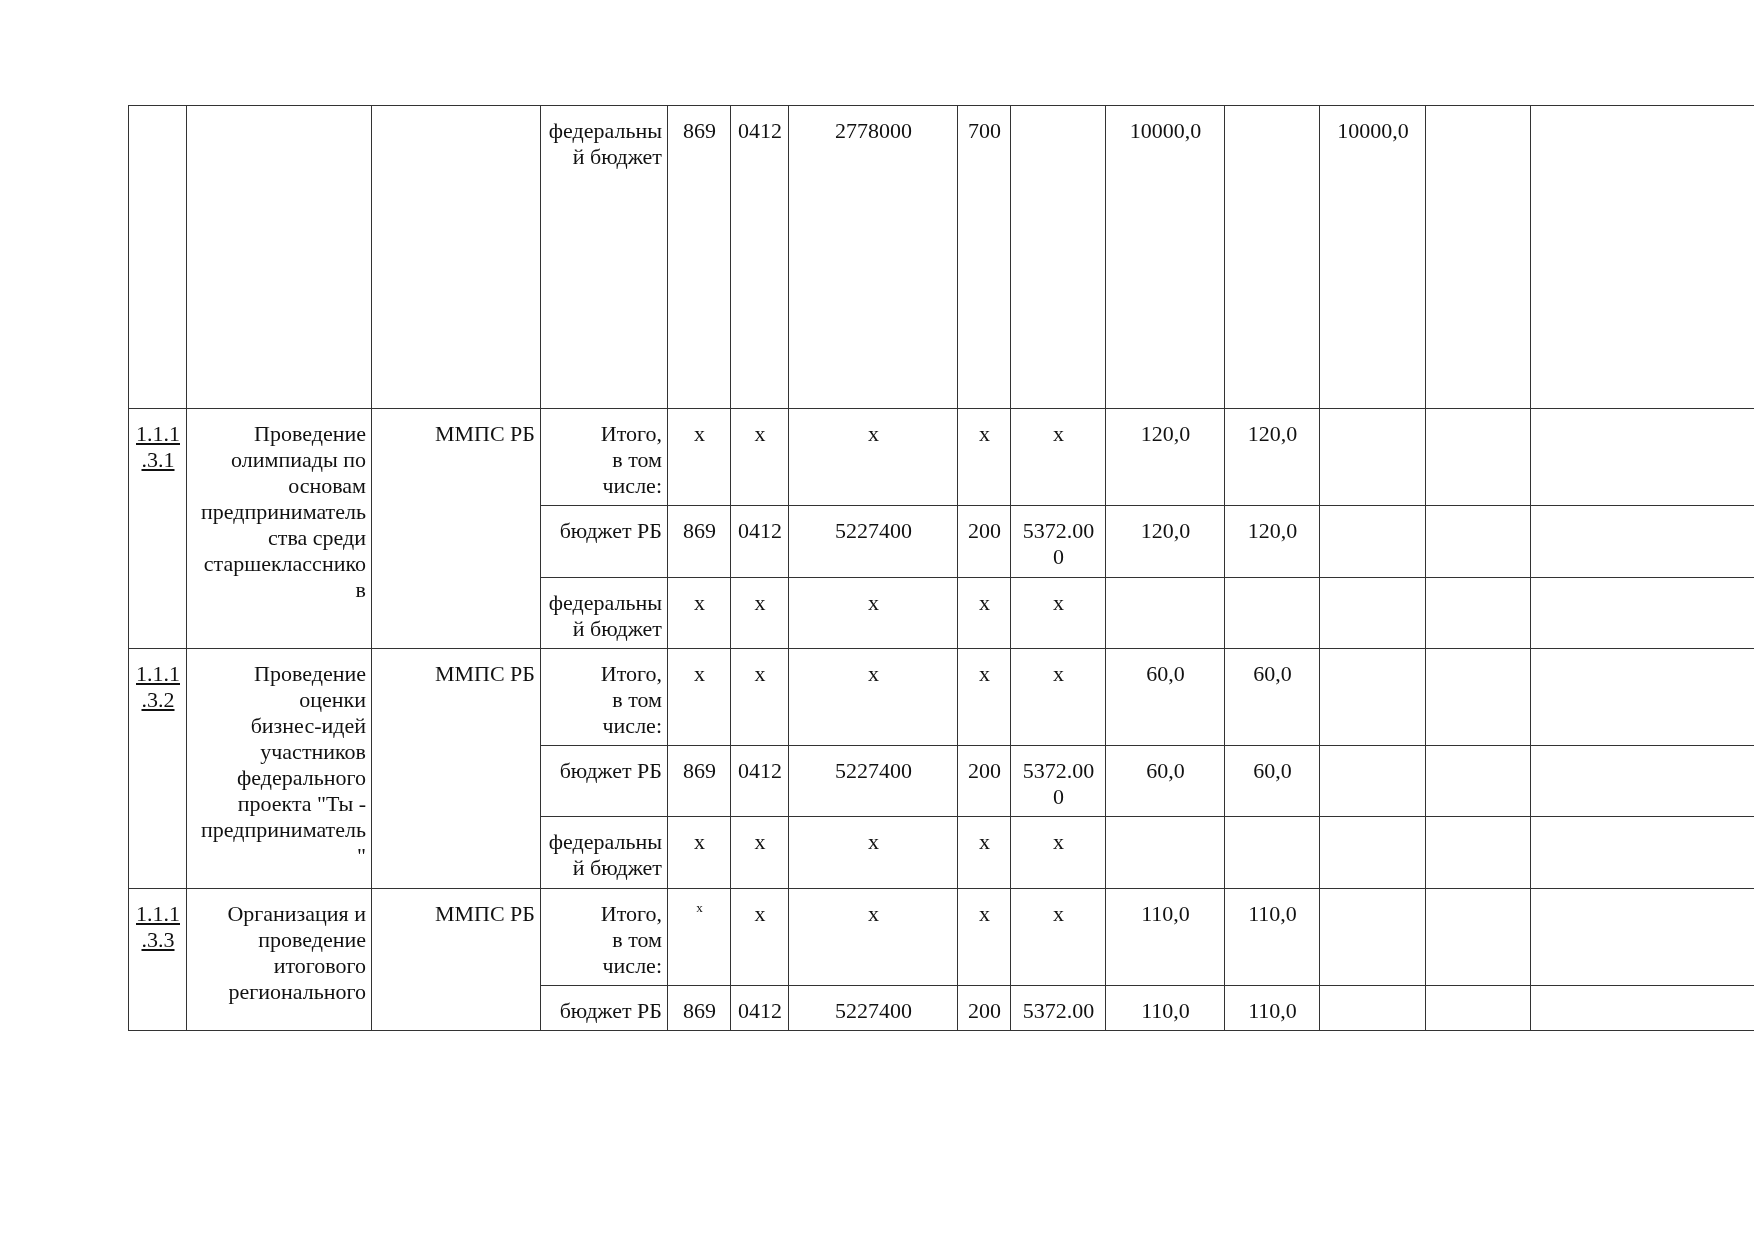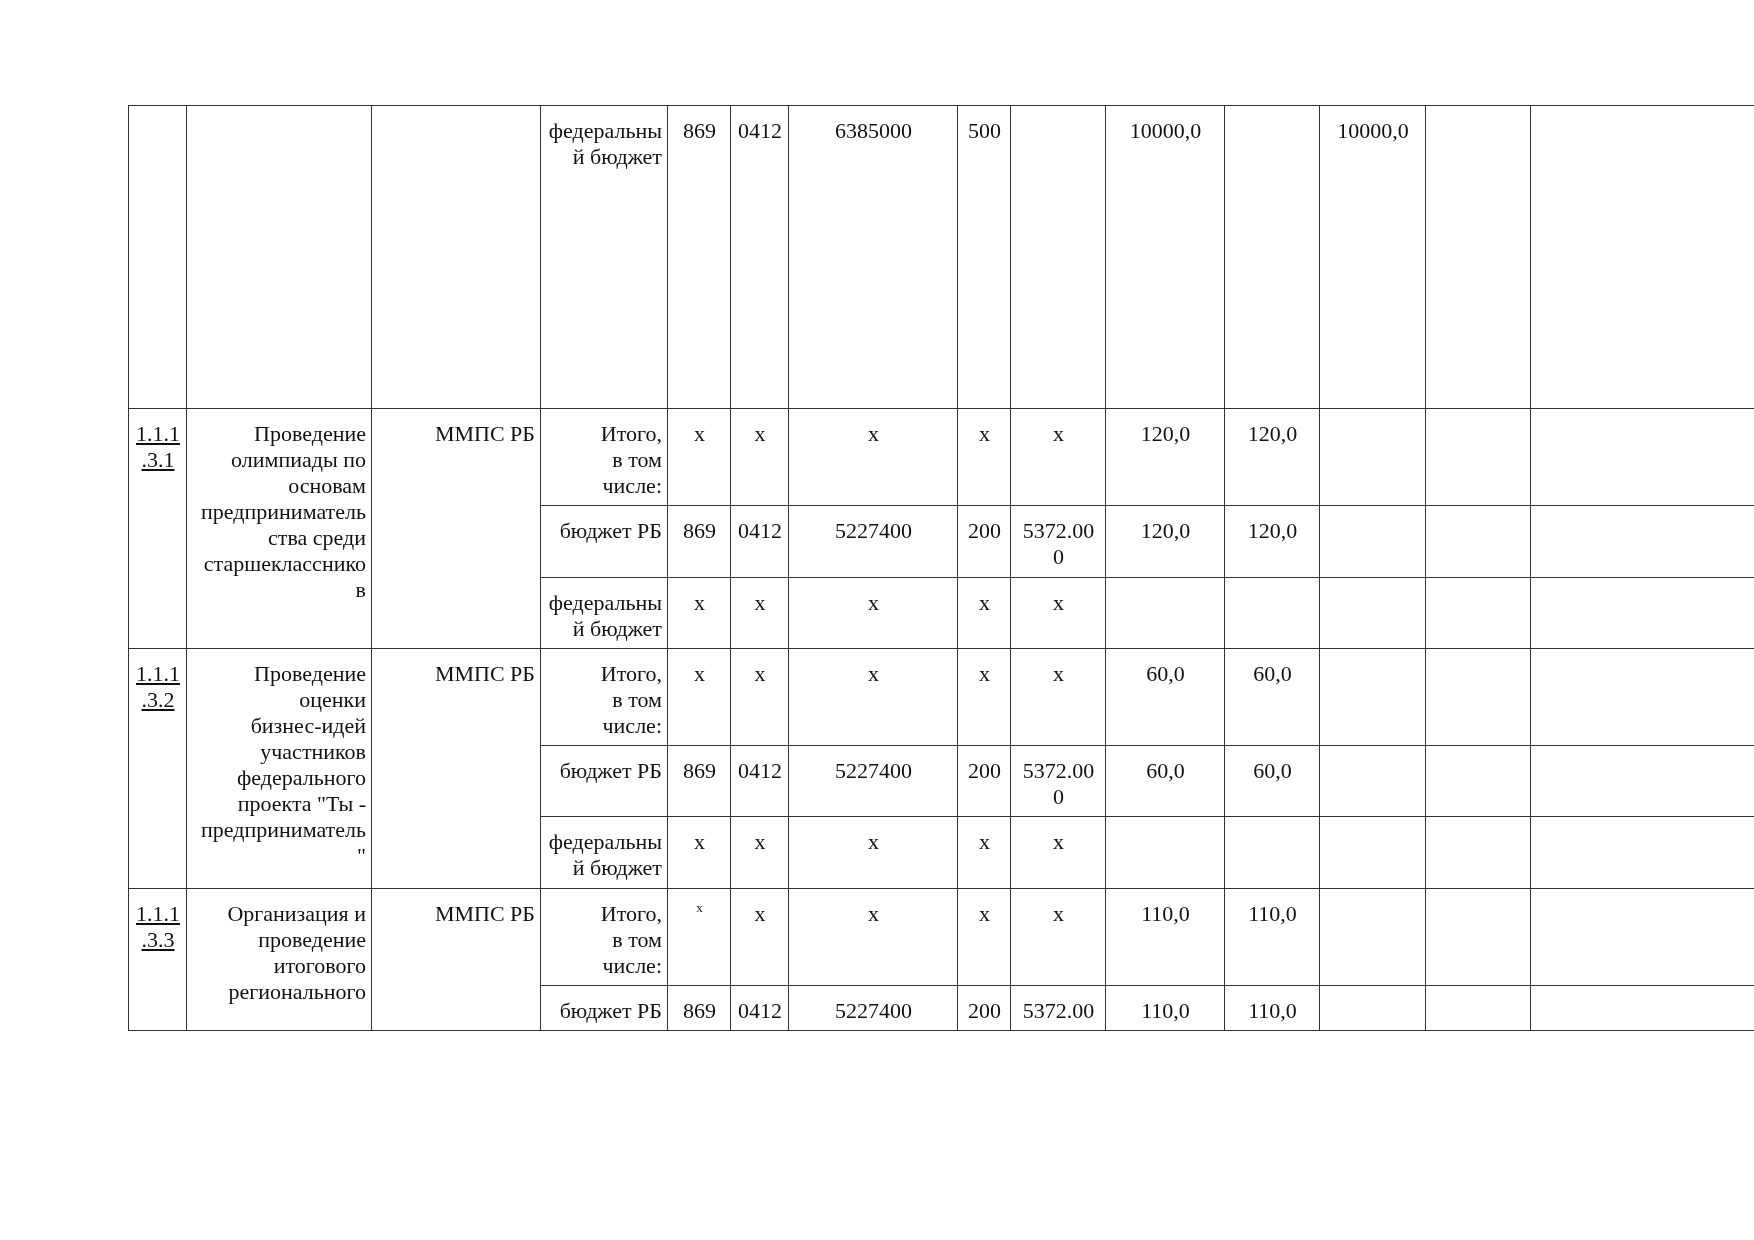--- a/index.html
+++ b/index.html
@@ -36,22 +36,22 @@
 
   <tbody>
       <tr style="height:303px">
     <td></td>
     <td></td>
     <td></td>
     <td class="l wrap">федеральны
 й бюджет</td>
     <td class="num">869</td>
     <td class="num">0412</td>
-    <td class="num">6385000</td>
-    <td class="num">500</td>
+    <td class="num">2778000</td>
+    <td class="num">700</td>
     <td class="num"></td>
     <td class="num">10000,0</td>
     <td class="num"></td>
     <td class="num">10000,0</td>
     <td class="num"></td>
     <td class="num"></td>
   </tr>
 
   <tr style="height:97px">
     <td rowspan="3" class="c wrap">1.1.1

